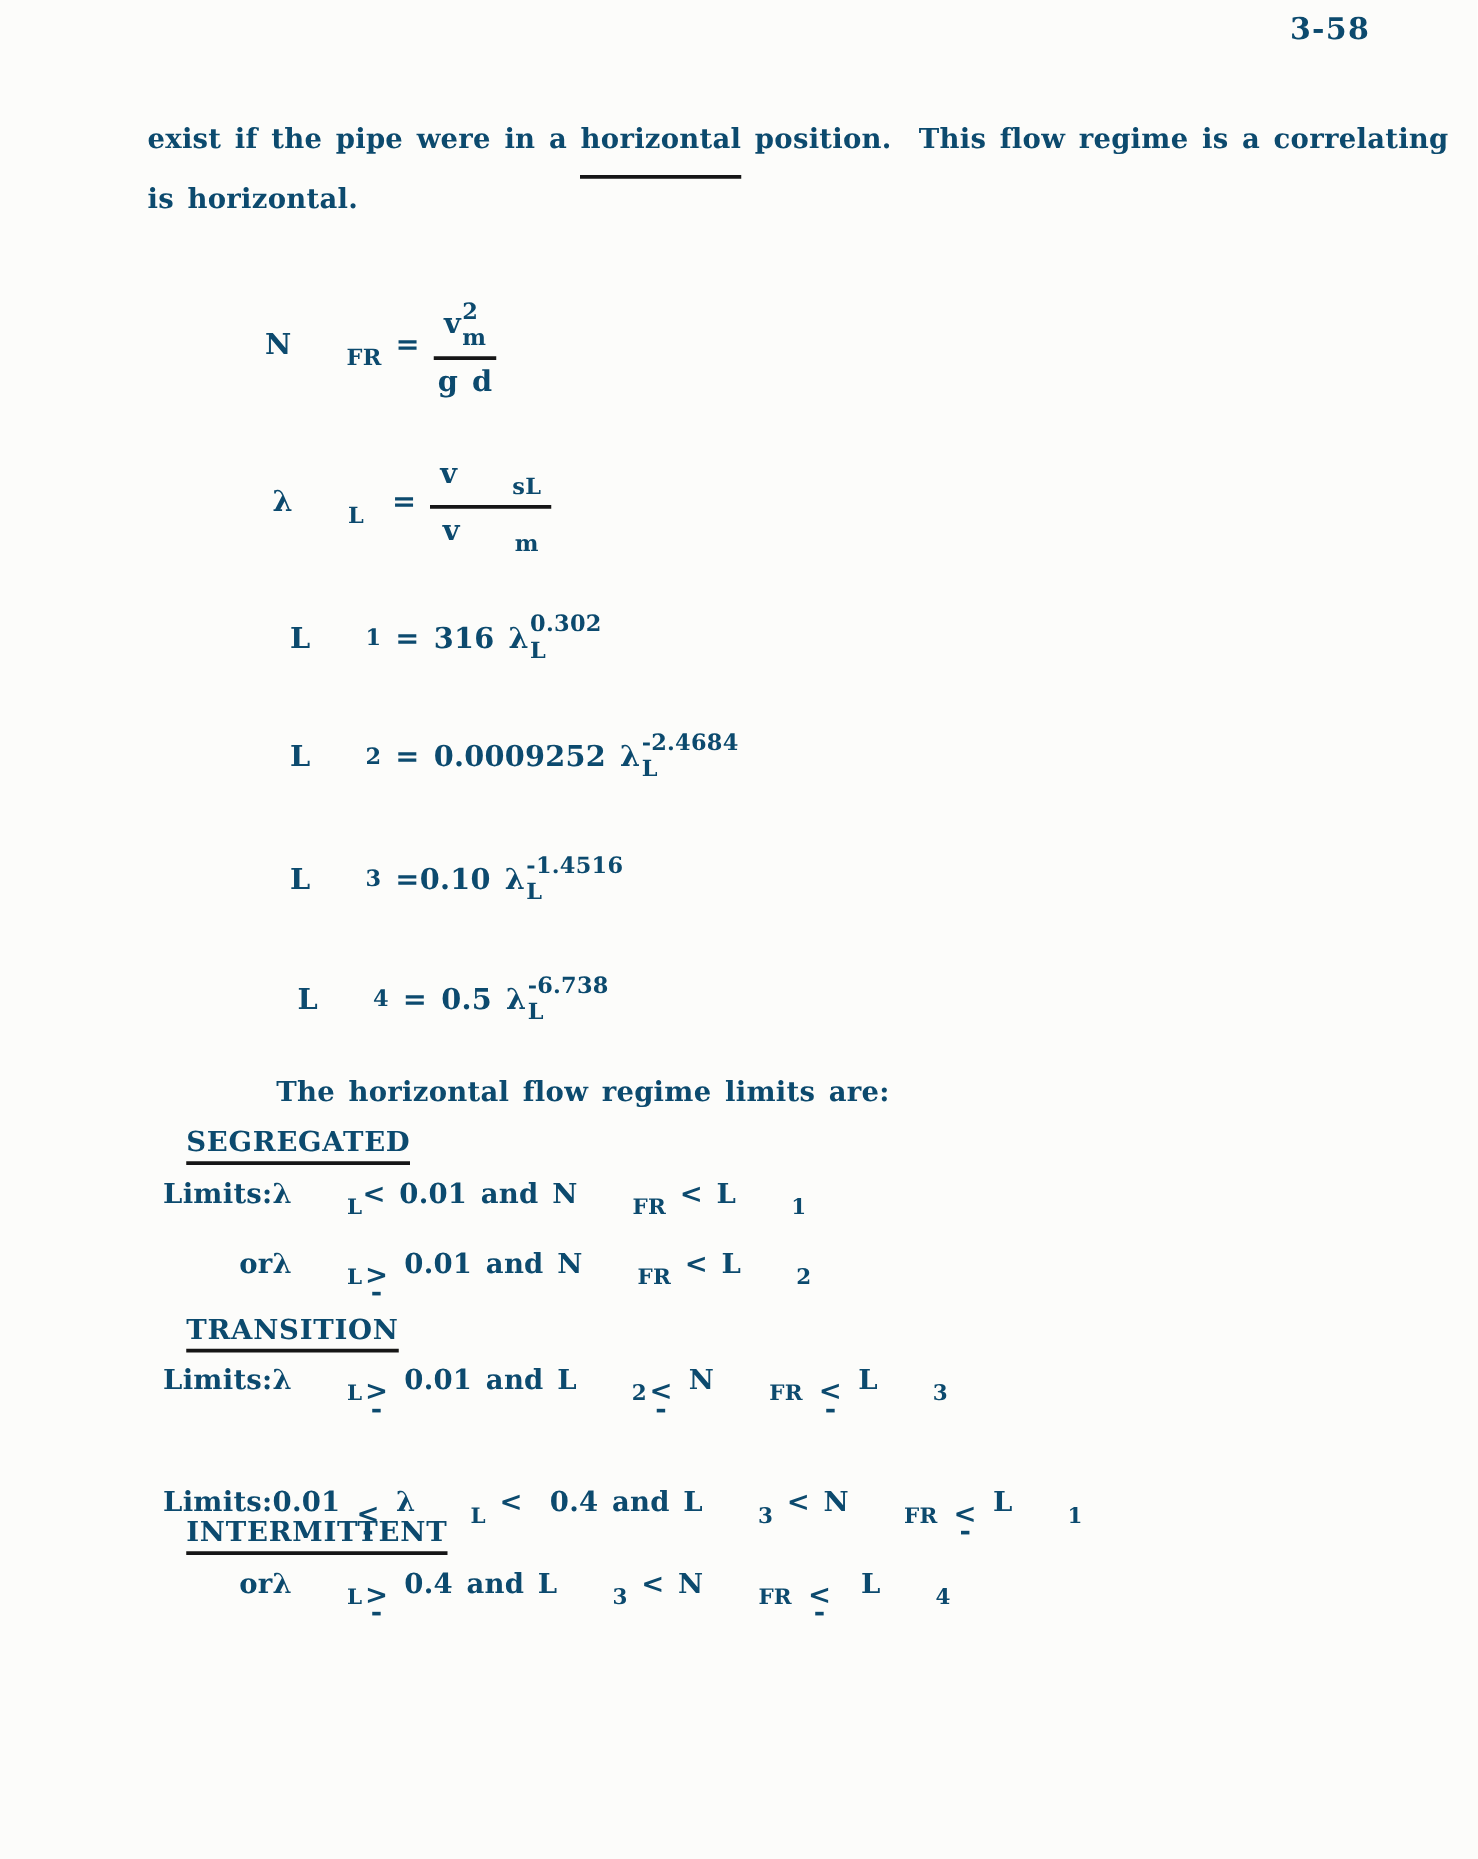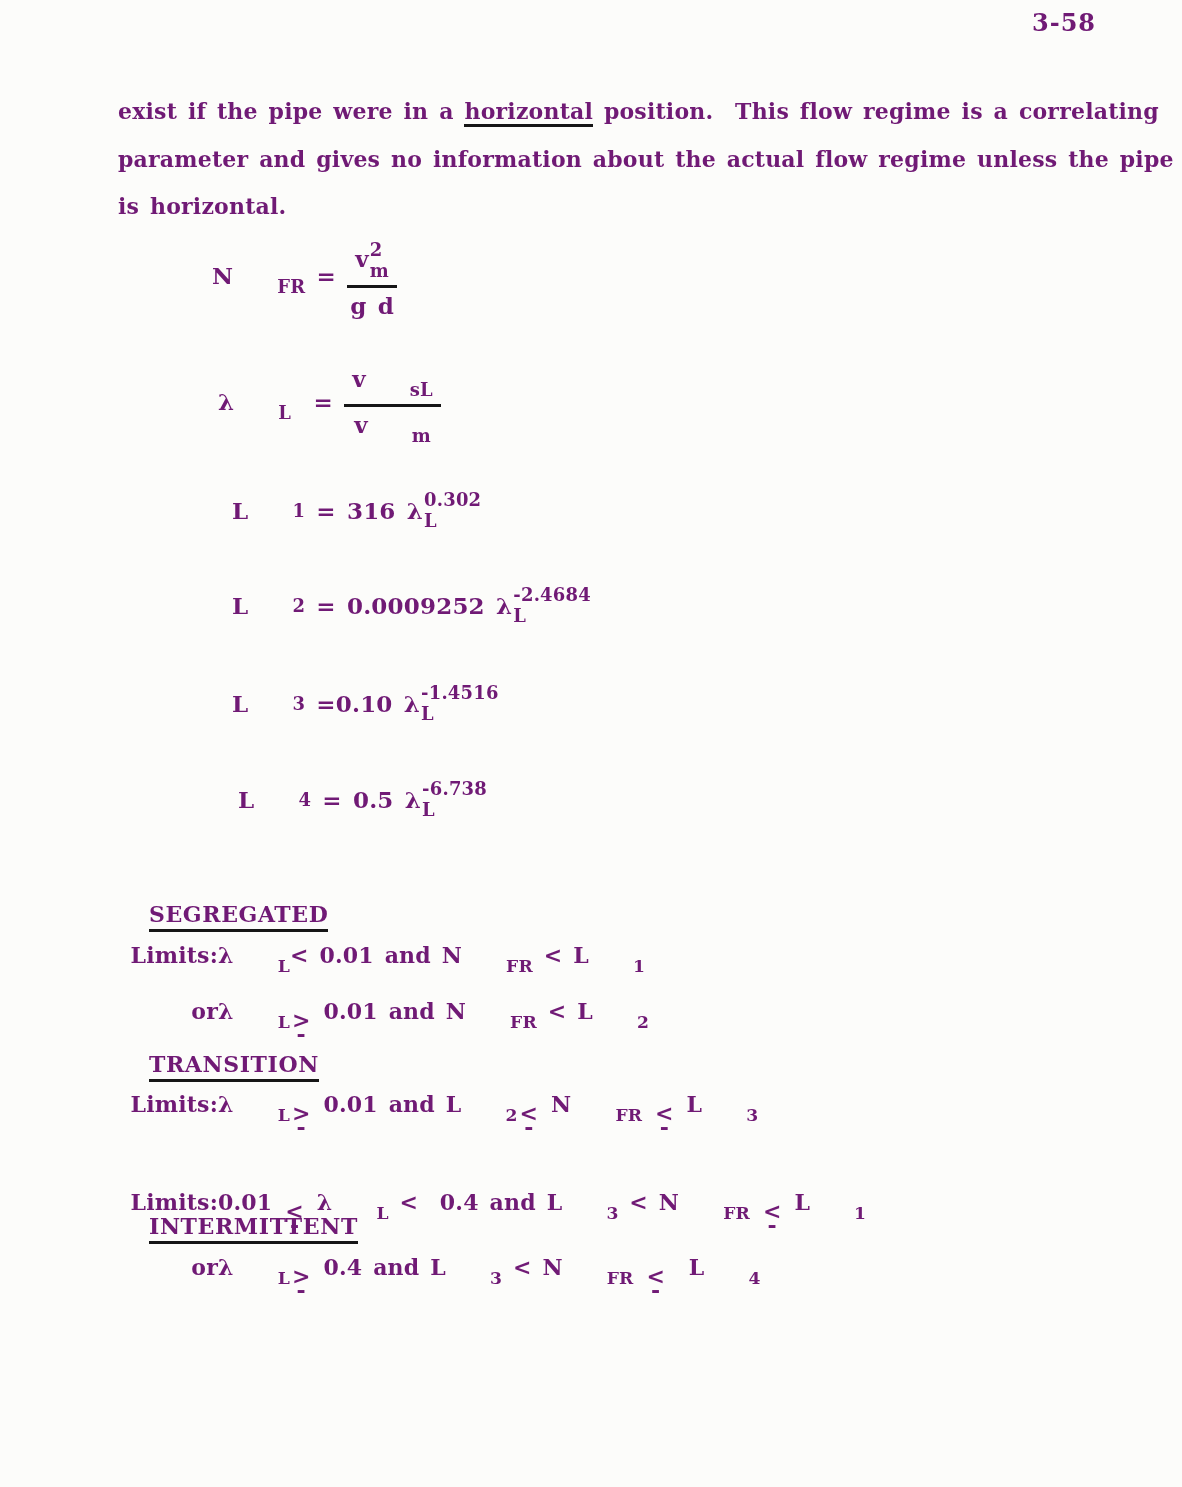--- a/index.html
+++ b/index.html
@@ -4,33 +4,33 @@
 <style>
   * { margin:0; padding:0; box-sizing:border-box; }
   html,body { background:#ffffff; }
   .page {
     position:relative;
     width:1182px; height:1487px;
     margin:0 auto;
     background:#fcfcfa;
     font-family:"DejaVu Serif","Liberation Serif",serif;
     font-weight:700;
-    color:#701a75;
+    color:#0c4a6e;
     overflow:hidden;
     letter-spacing:0.2px;
     word-spacing:3px;
   }
   .pageno { position:absolute; left:1032px; top:8px; font-size:24px; letter-spacing:1px; }
 
   .para { position:absolute; left:118px; top:88px; width:920px; font-size:22px; line-height:47.5px; }
   .para .line { white-space:pre; }
 
   
   .tk-t  { white-space:pre; }
-  .tk-u  { white-space:pre; border-bottom:3px solid #161616; padding-bottom:0; }
+  .tk-u  { white-space:pre; border-bottom:3px solid #161616; padding-bottom:16px; }
   .tk-sub{ font-size:0.78em; vertical-align:-0.5em; white-space:pre;margin-left:44px; }
   .tk-ss { display:inline-flex; flex-direction:column; align-items:flex-start;
            font-size:0.78em; line-height:1.15; vertical-align:middle; margin-left:1px; white-space:pre; }
   .tk-rel{ display:inline-flex; flex-direction:column; align-items:center;
            vertical-align:-0.42em; margin:0 2px; white-space:pre; }
   .tk-rel .top { line-height:0.8; }
   .tk-rel .bot { line-height:0.45; }
 
   .eq { position:absolute; font-size:23px; display:flex; align-items:center; line-height:1.2; }
   .frac { display:inline-flex; flex-direction:column; align-items:center; text-align:center; }
@@ -48,21 +48,20 @@
 </style>
 </head>
 <body>
 
 <div class="page">
 
   <div class="pageno">3-58</div>
 
   <div class="para">
     <div class="line"><span class="tk-t">exist if the pipe were in a </span><span class="tk-u">horizontal</span><span class="tk-t"> position.  This flow regime is a correlating</span></div>
-    <div class="line"><span class="tk-t">parameter and gives no information about the actual flow regime unless the pipe</span></div>
     <div class="line"><span class="tk-t">is horizontal.</span></div>
   </div>
 
   <div class="eq" style="left:212px; top:240px;">
     <span class="eq-lhs"><span class="tk-t">N</span><span class="tk-sub">FR</span><span class="tk-t"> = </span></span>
     <span class="frac">
       <span class="num"><span class="tk-t">v</span><span class="tk-ss"><span class="top">2</span><span class="bot">m</span></span></span>
       <span class="den"><span class="tk-t">g d</span></span>
     </span>
   </div>
@@ -93,20 +92,21 @@
       <span class="tk-t"> =0.10 λ</span>
       <span class="tk-ss"><span class="top">-1.4516</span><span class="bot">L</span></span>
     </div>
   <div class="eq" style="left:238px; top:779px;">
       <span class="tk-t">L</span>
       <span class="tk-sub">4</span>
       <span class="tk-t"> = 0.5 λ</span>
       <span class="tk-ss"><span class="top">-6.738</span><span class="bot">L</span></span>
     </div>
 
+  <div class="intro">The horizontal flow regime limits are:</div>
 
   <div class="sec-head" style="top:901px;">
     <span class="hl">SEGREGATED</span>
   </div>
   <div class="limit-row" style="top:941px;">
     <span class="row-label">Limits:</span>
     <span class="row-expr"><span class="tk-t">λ</span><span class="tk-sub">L</span><span class="tk-t">&lt; 0.01 and N</span><span class="tk-sub">FR</span><span class="tk-t"> &lt; L</span><span class="tk-sub">1</span></span>
   </div>
   <div class="limit-row" style="top:997px;">
     <span class="row-label">or</span>

